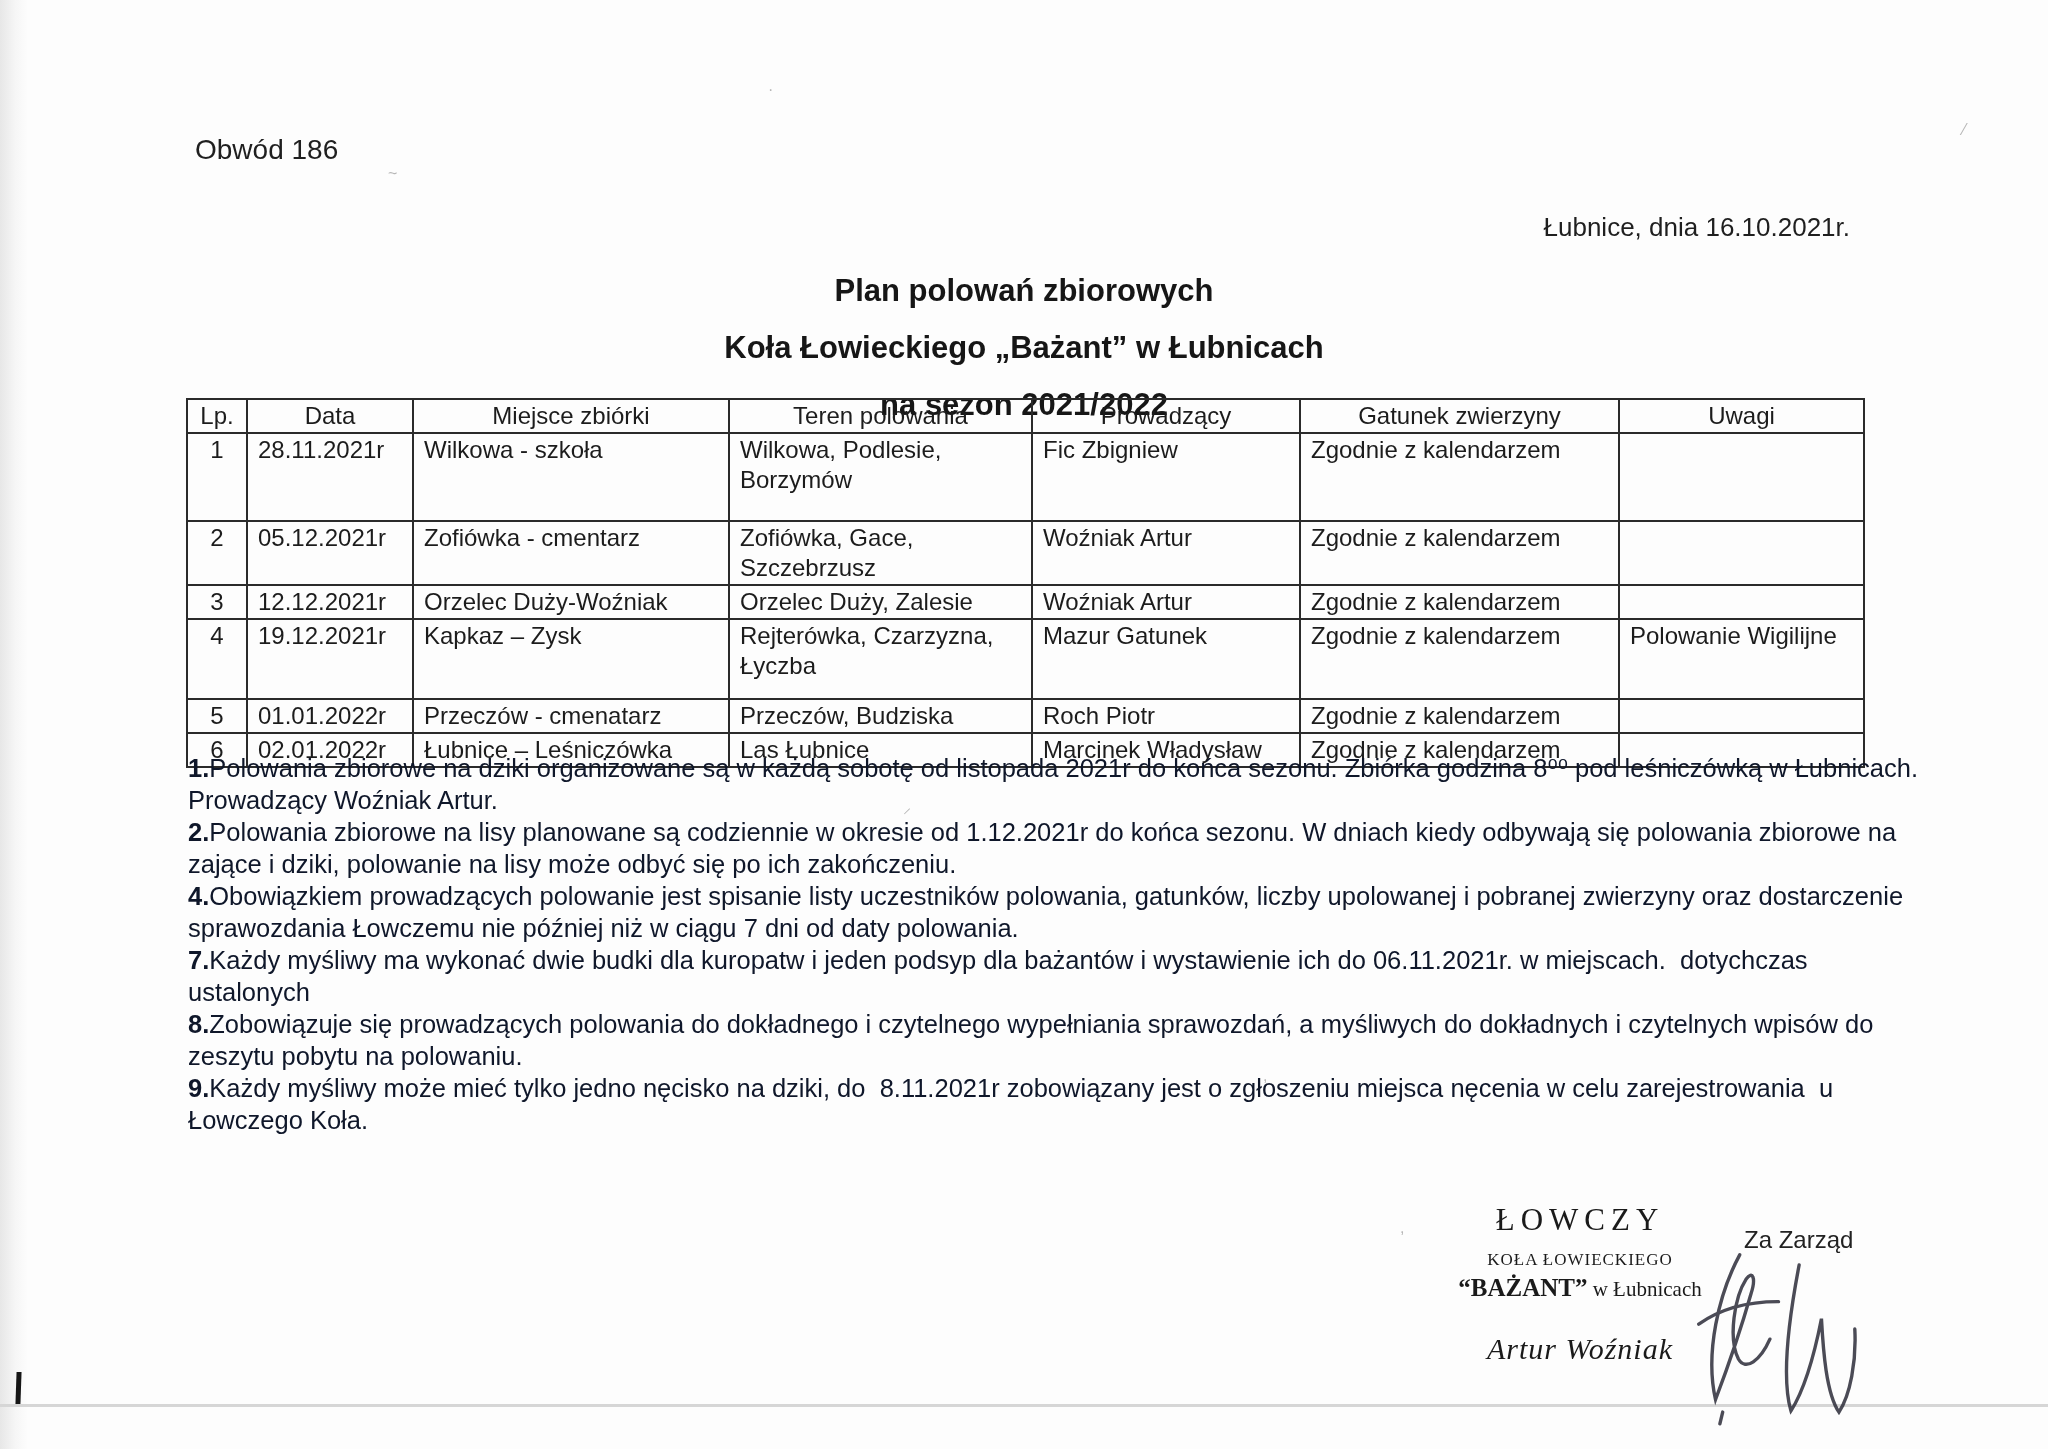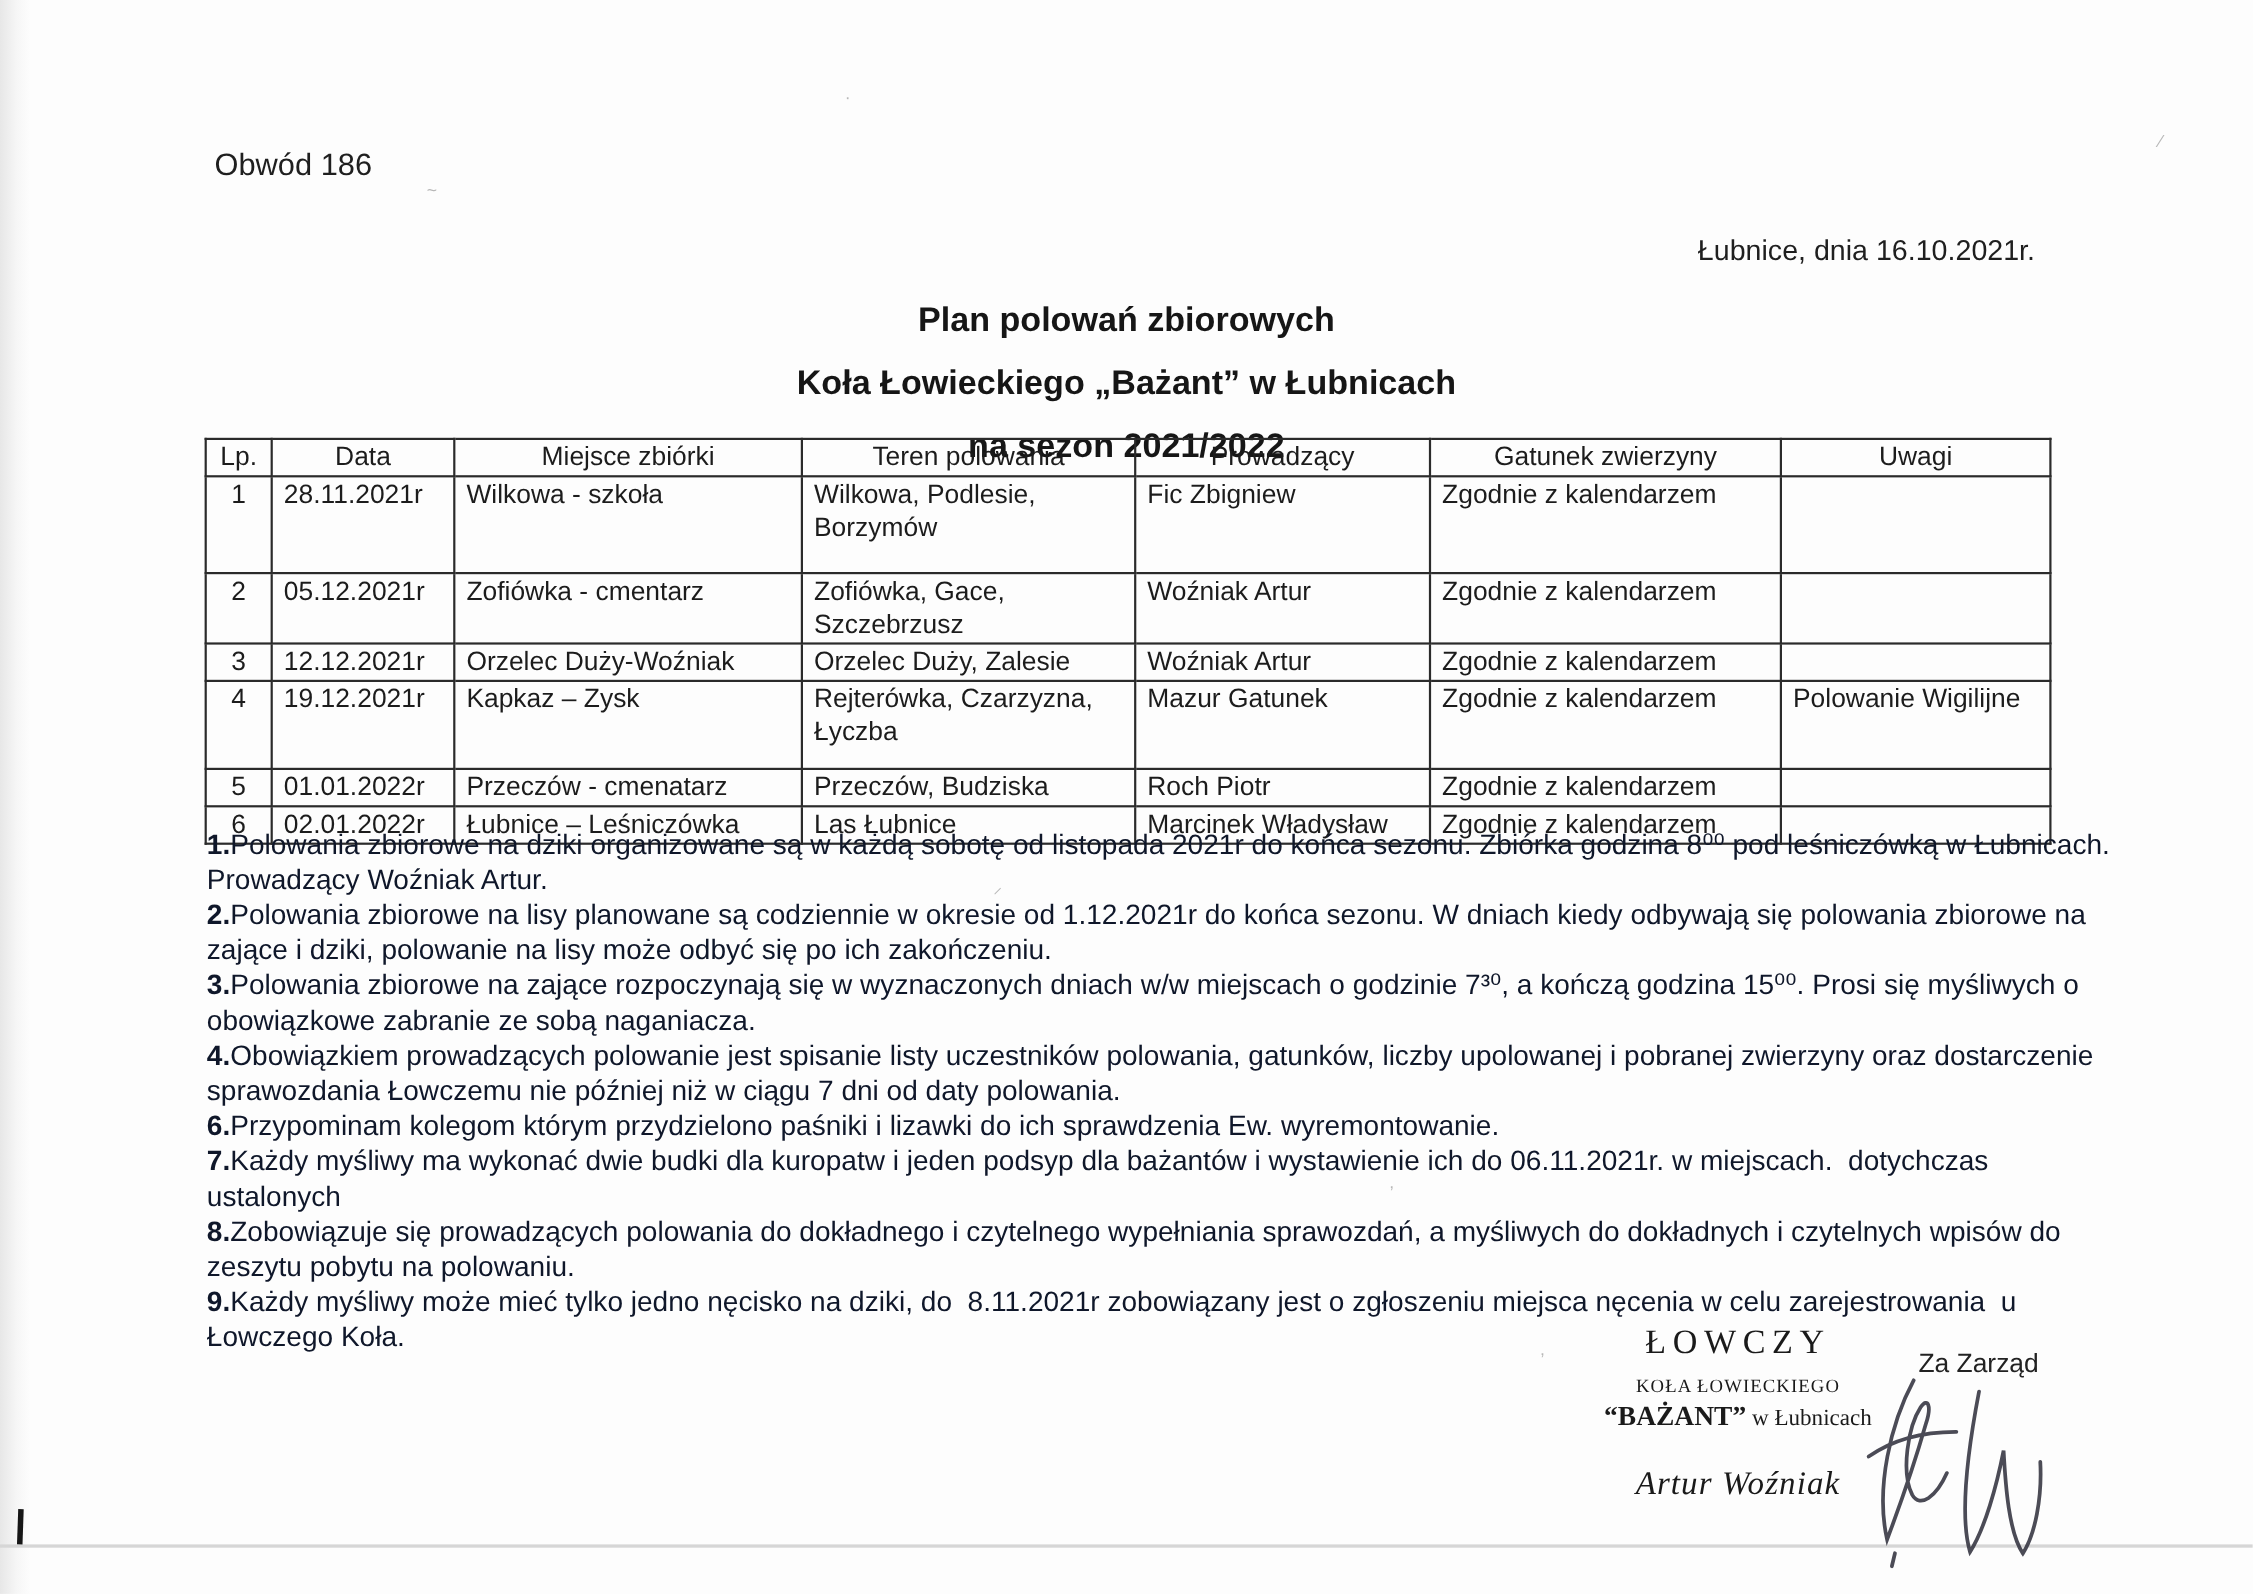--- a/index.html
+++ b/index.html
@@ -147,23 +147,21 @@
     <td>Marcinek Władysław</td>
     <td>Zgodnie z kalendarzem</td>
     <td></td>
   </tr>
 </tbody>
   </table>
 
 <div class="notes">
   <div class="note"><b>1.</b><span>Polowania zbiorowe na dziki organizowane są w każdą sobotę od listopada 2021r do końca sezonu. Zbiórka godzina 8⁰⁰ pod leśniczówką w Łubnicach. Prowadzący Woźniak Artur.</span></div>
   <div class="note"><b>2.</b><span>Polowania zbiorowe na lisy planowane są codziennie w okresie od 1.12.2021r do końca sezonu. W dniach kiedy odbywają się polowania zbiorowe na zające i dziki, polowanie na lisy może odbyć się po ich zakończeniu.</span></div>
-  <div class="note"><b>3.</b><span>Polowania zbiorowe na zające rozpoczynają się w wyznaczonych dniach w/w miejscach o godzinie 7³⁰, a kończą godzina 15⁰⁰. Prosi się myśliwych o obowiązkowe zabranie ze sobą naganiacza.</span></div>
   <div class="note"><b>4.</b><span>Obowiązkiem prowadzących polowanie jest spisanie listy uczestników polowania, gatunków, liczby upolowanej i pobranej zwierzyny oraz dostarczenie sprawozdania Łowczemu nie później niż w ciągu 7 dni od daty polowania.</span></div>
-  <div class="note"><b>6.</b><span>Przypominam kolegom którym przydzielono paśniki i lizawki do ich sprawdzenia Ew. wyremontowanie.</span></div>
   <div class="note"><b>7.</b><span>Każdy myśliwy ma wykonać dwie budki dla kuropatw i jeden podsyp dla bażantów i wystawienie ich do 06.11.2021r. w miejscach.  dotychczas    ustalonych</span></div>
   <div class="note"><b>8.</b><span>Zobowiązuje się prowadzących polowania do dokładnego i czytelnego wypełniania sprawozdań, a myśliwych do dokładnych i czytelnych wpisów do zeszytu pobytu na polowaniu.</span></div>
   <div class="note"><b>9.</b><span>Każdy myśliwy może mieć tylko jedno nęcisko na dziki, do  8.11.2021r zobowiązany jest o zgłoszeniu miejsca nęcenia w celu zarejestrowania  u Łowczego Koła.</span></div>
 </div>
 
 <div class="sig">
   <div class="sig-lowczy">ŁOWCZY</div>
   <div class="sig-kola">KOŁA ŁOWIECKIEGO</div>
   <div class="sig-bazant"><b>“BAŻANT”</b><span> w Łubnicach</span></div>
   <div class="sig-name">Artur Woźniak</div>

